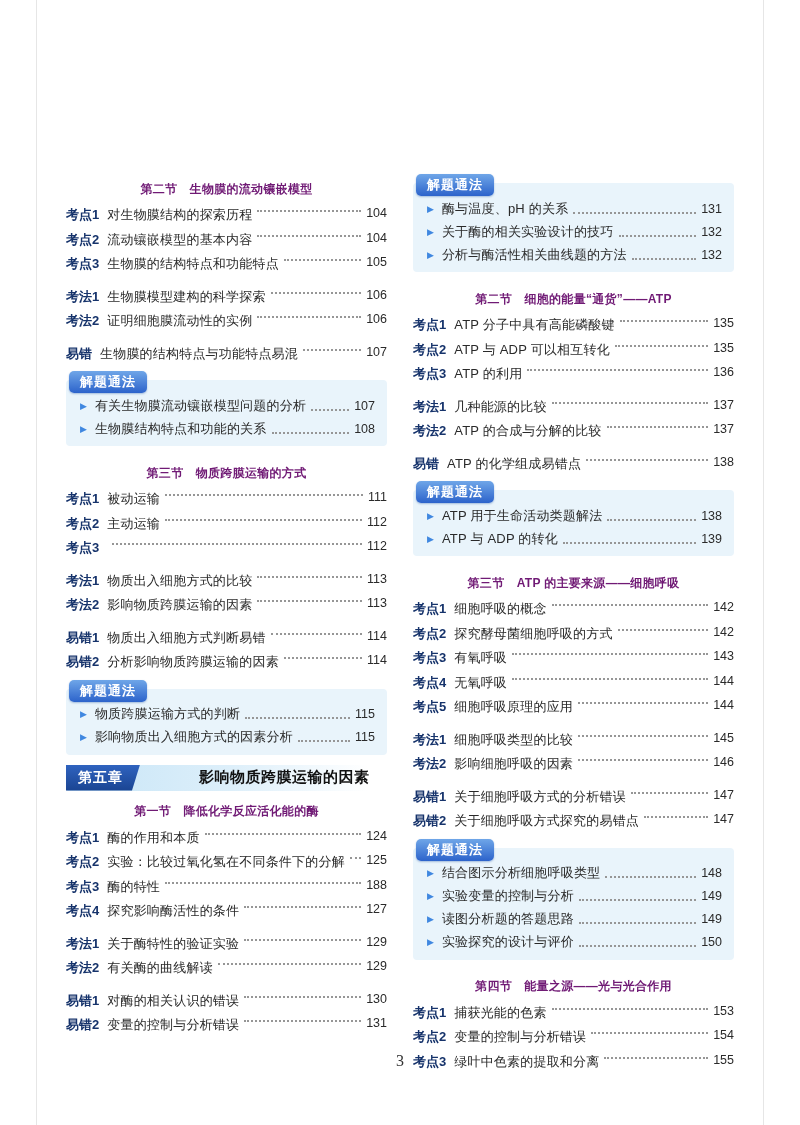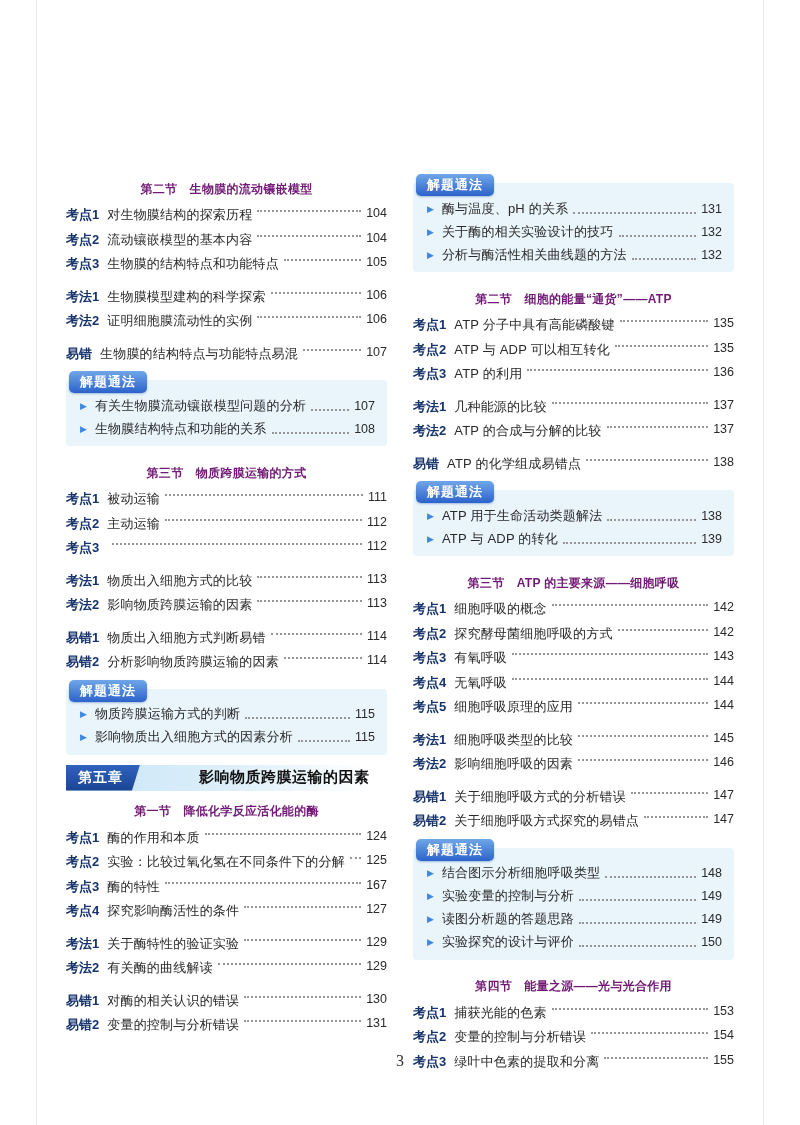--- a/index.html
+++ b/index.html
@@ -179,21 +179,21 @@
         <div class="entry">
           <span class="lbl">考点2</span>
           <span class="txt">实验：比较过氧化氢在不同条件下的分解</span>
           <span class="leader"></span>
           <span class="pg">125</span>
         </div>
         <div class="entry">
           <span class="lbl">考点3</span>
           <span class="txt">酶的特性</span>
           <span class="leader"></span>
-          <span class="pg">167</span>
+          <span class="pg">188</span>
         </div>
         <div class="entry">
           <span class="lbl">考点4</span>
           <span class="txt">探究影响酶活性的条件</span>
           <span class="leader"></span>
           <span class="pg">127</span>
         </div>
         <div class="gap"></div>
         <div class="entry">
           <span class="lbl">考法1</span>

